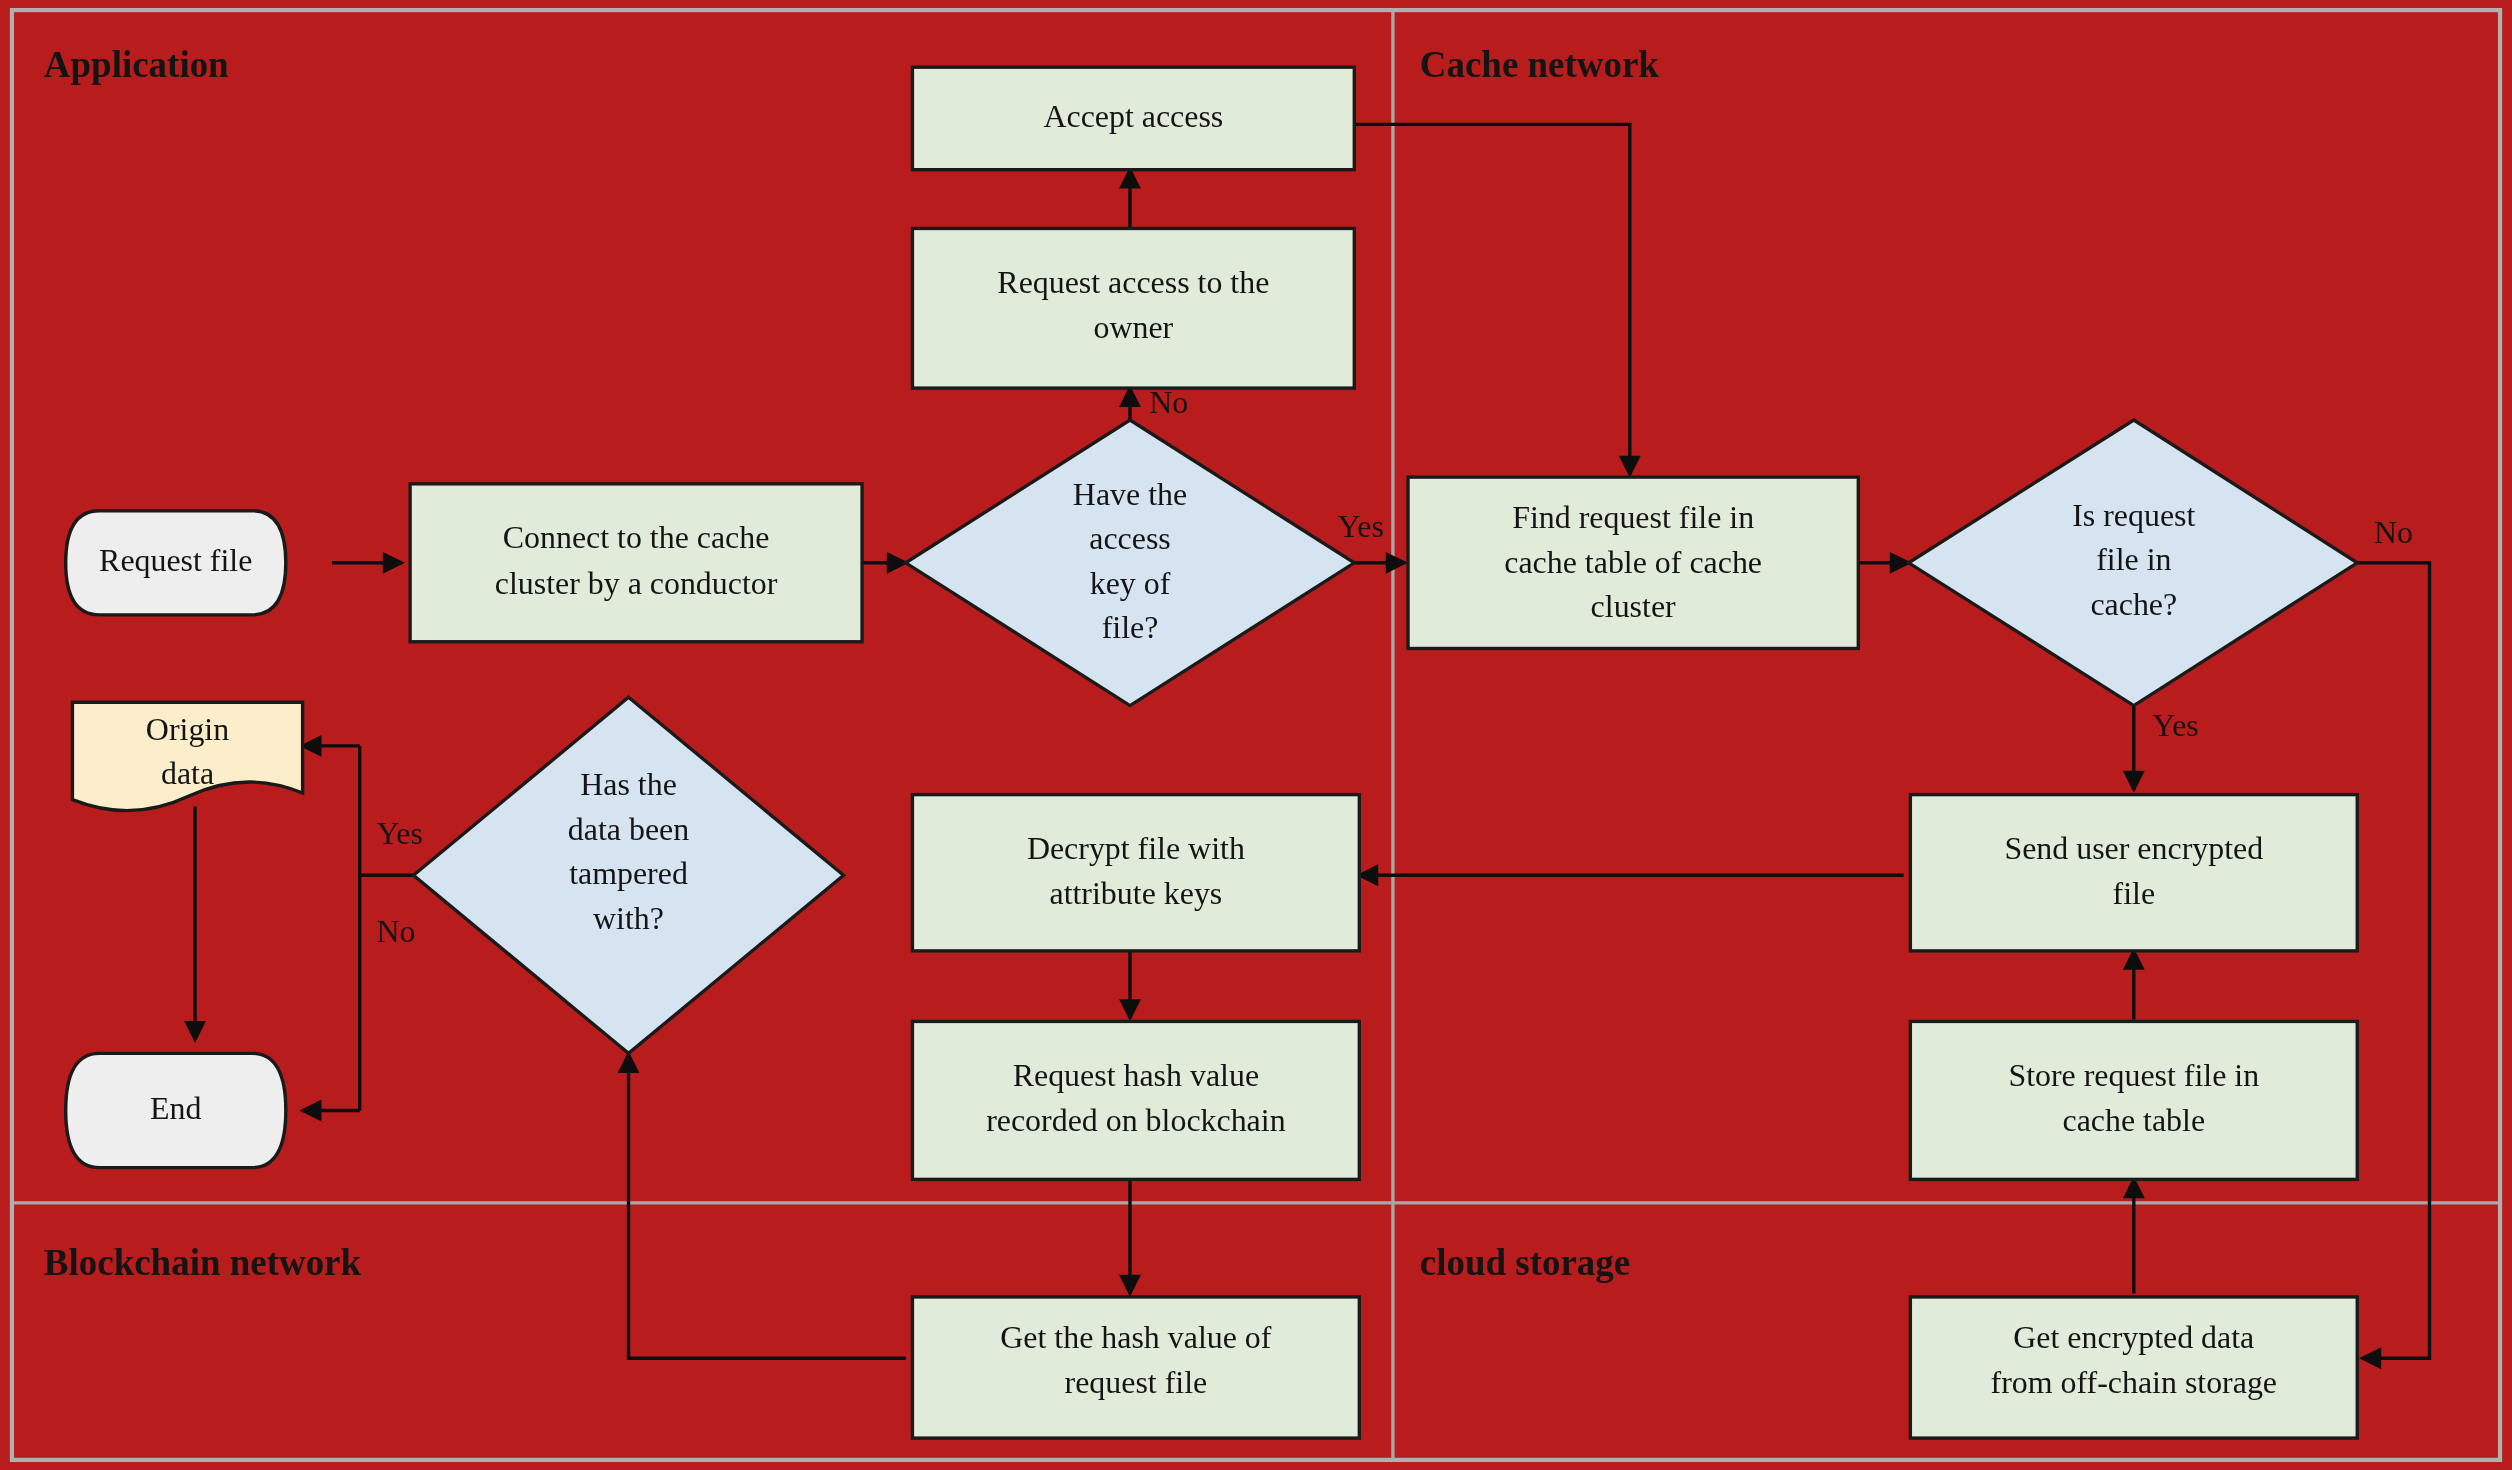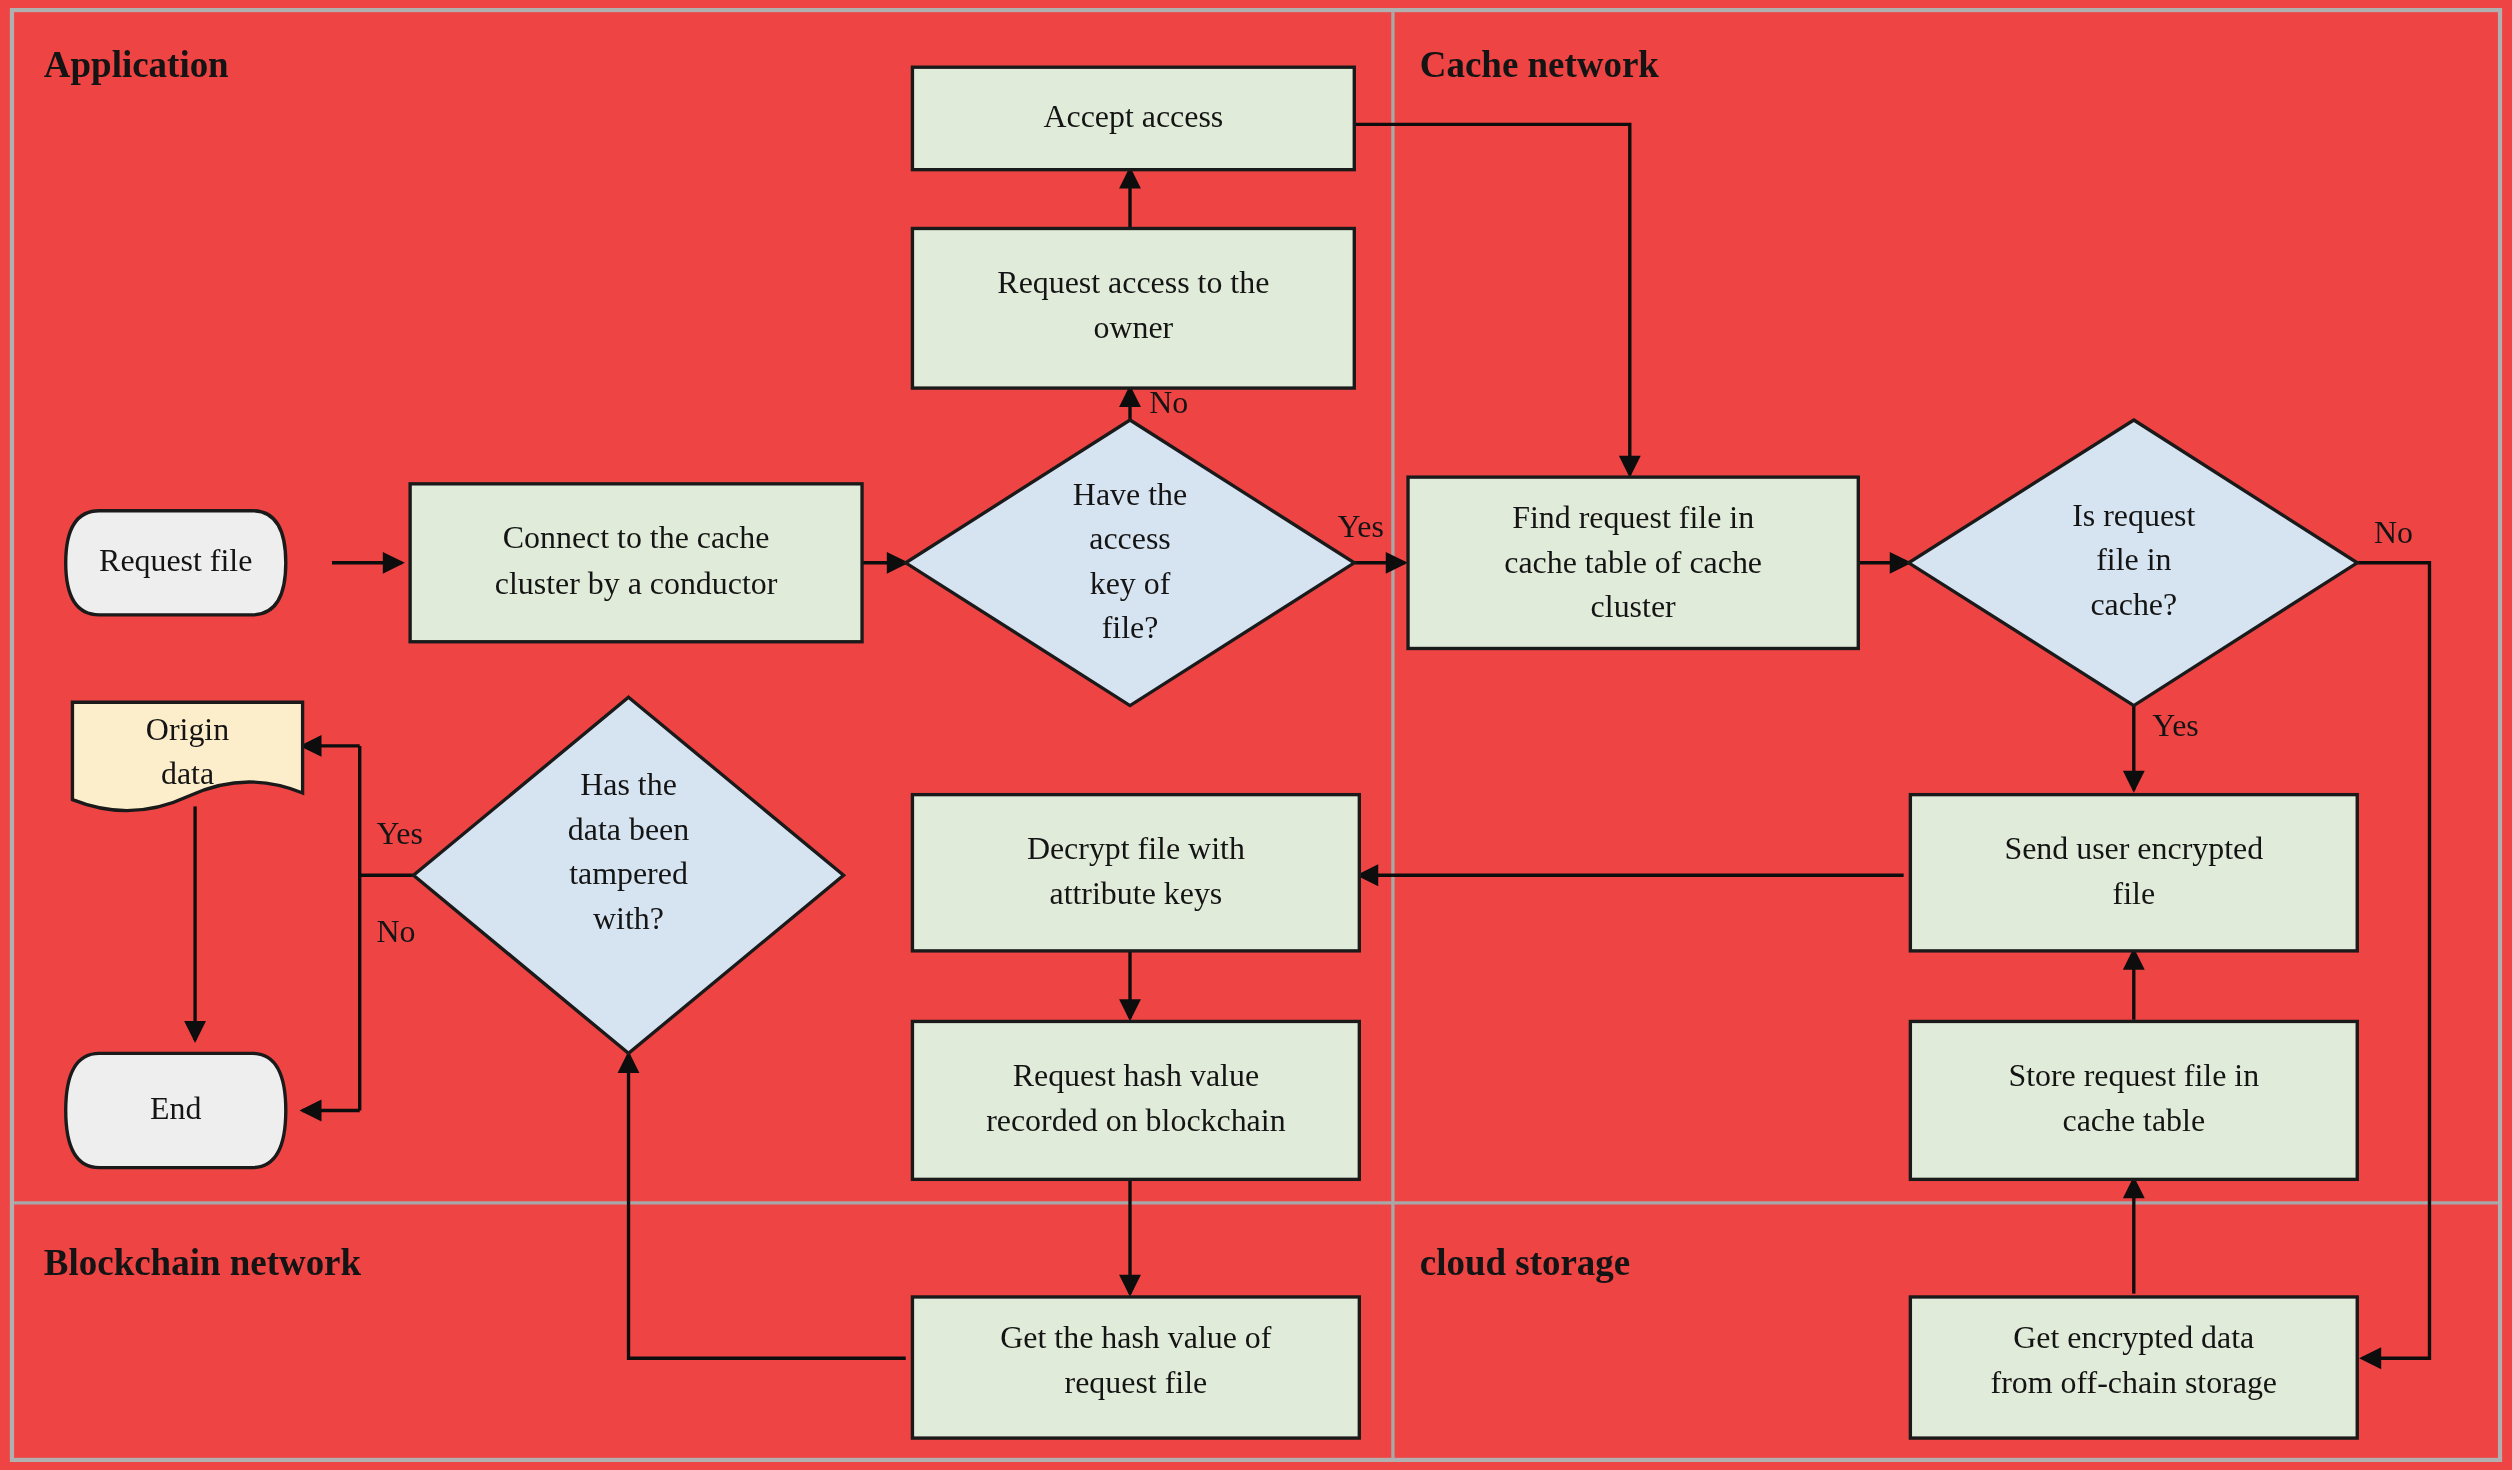--- a/index.html
+++ b/index.html
@@ -1,17 +1,17 @@
 <!DOCTYPE html>
 <html style="font-size:13.4px"><head>
 <meta charset="utf-8">
 <style>
   html,body{margin:0;padding:0;background:#ffffff;}
   body{font-family:"Liberation Serif", serif;}
-  #canvas-wrap{position:relative;width:2512px;height:1470px;background:#ef4444;overflow:hidden;}
+  #canvas-wrap{position:relative;width:2512px;height:1470px;background:#b91c1c;overflow:hidden;}
   svg#flowchart{display:block;width:2512px;height:1470px;}
   .node-fill-process{fill:#e1ebd9;}
   .node-fill-decision{fill:#d6e3f0;}
   .node-fill-terminator{fill:#eeeeee;}
   .node-fill-document{fill:#fdeecb;}
   .node-stroke{stroke:#1a1a1a;stroke-width:4;}
   .edge{stroke:#0d0d0d;stroke-width:4;fill:none;}
   .lane-line{stroke:#a8a8a8;stroke-width:4;}
   .frame{stroke:#b0b0b0;stroke-width:5;fill:none;}
   text{fill:#141414;font-family:"Liberation Serif", serif;}

